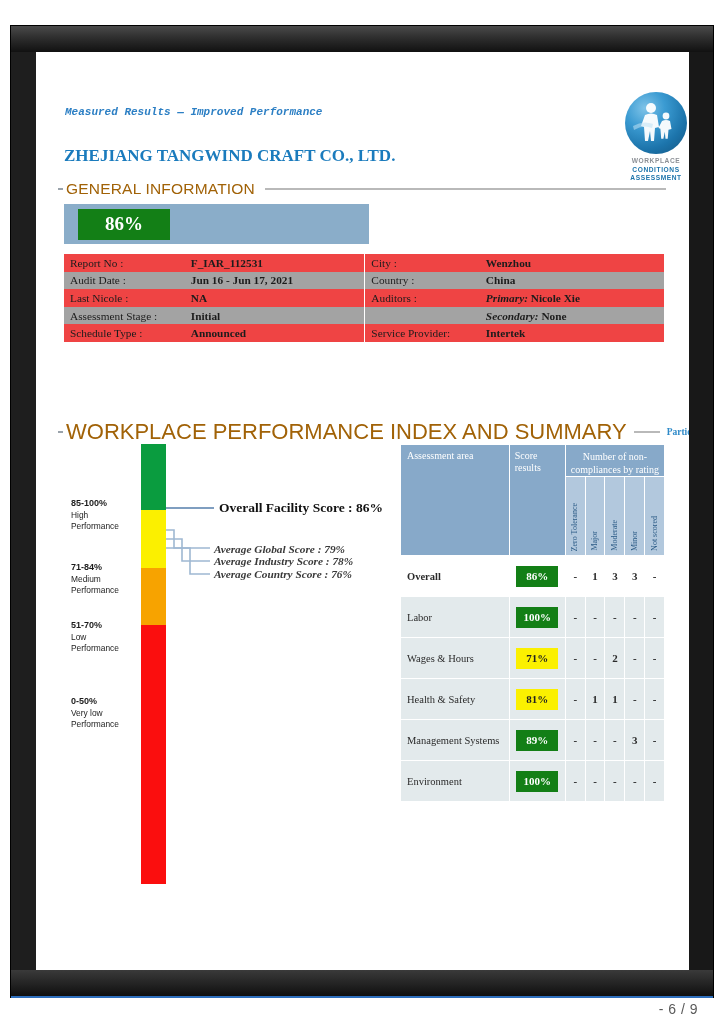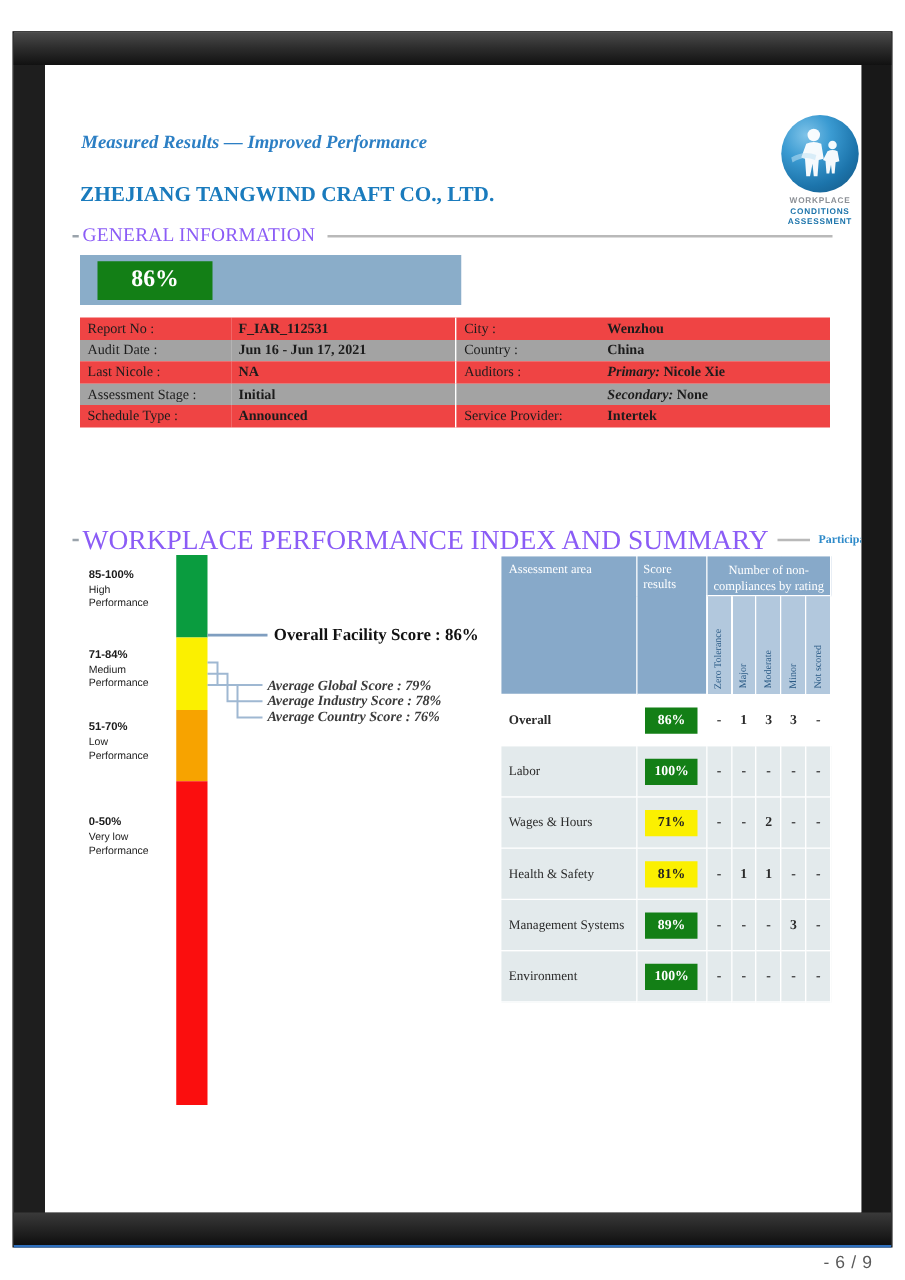--- a/index.html
+++ b/index.html
@@ -90,25 +90,25 @@
     font-size: 26px;
     color: #111111;
     font-family: "Liberation Serif", serif;
     letter-spacing: 0.1px;
     white-space: nowrap;
   }
   #doc-tagline {
     position: absolute;
     left: 29px;
     top: 54px;
-    font-size: 15px;
+    font-size: 11px;
     font-style: italic;
     font-weight: bold;
     color: #2c7fc4;
-    font-family: Liberation Serif, serif;
+    font-family: Liberation Mono, monospace;
     white-space: nowrap;
   }
   #facility-name {
     position: absolute;
     left: 28px;
     top: 94px;
     font-size: 17px;
     font-weight: bold;
     color: #1a7bbd;
     font-family: "Liberation Serif", serif;
@@ -153,22 +153,22 @@
     display: flex;
     align-items: center;
   }
   .section-head .bullet {
     width: 5px; height: 2px;
     background: #9aa3ab;
     margin-right: 3px;
     flex: 0 0 auto;
   }
   .section-head .heading {
-    font-family: Liberation Serif, serif;
-    color: #8b5cf6;
+    font-family: Liberation Sans, sans-serif;
+    color: #a16207;
     white-space: nowrap;
     flex: 0 0 auto;
   }
   .section-head .rule {
     height: 2px;
     background: #b9b9b9;
     margin-left: 10px;
     flex: 1 1 auto;
   }
   #sec-general { top: 128px; }
@@ -270,21 +270,21 @@
   #gauge .g-red    { top: 181px; height: 259px; background: #fb0e0e; }
 
   .band-label {
     position: absolute;
     left: 35px;
     width: 70px;
     font-family: "Liberation Sans", sans-serif;
     color: #1c1c1c;
     line-height: 11.5px;
   }
-  .band-label .pct { font-size: 9px; font-weight: bold; display: block; }
+  .band-label .pct { font-size: 9px; font-weight: bold; display: block; margin-top: 44px; }
   .band-label .txt { font-size: 8.4px; display: block; }
   #band-high   { top: 10px; }
   #band-med    { top: 74px; }
   #band-low    { top: 132px; }
   #band-verylow{ top: 208px; }
 
   
   #leaders { position: absolute; left: 0; top: 0; width: 300px; height: 200px; }
 
   #overall-callout {

